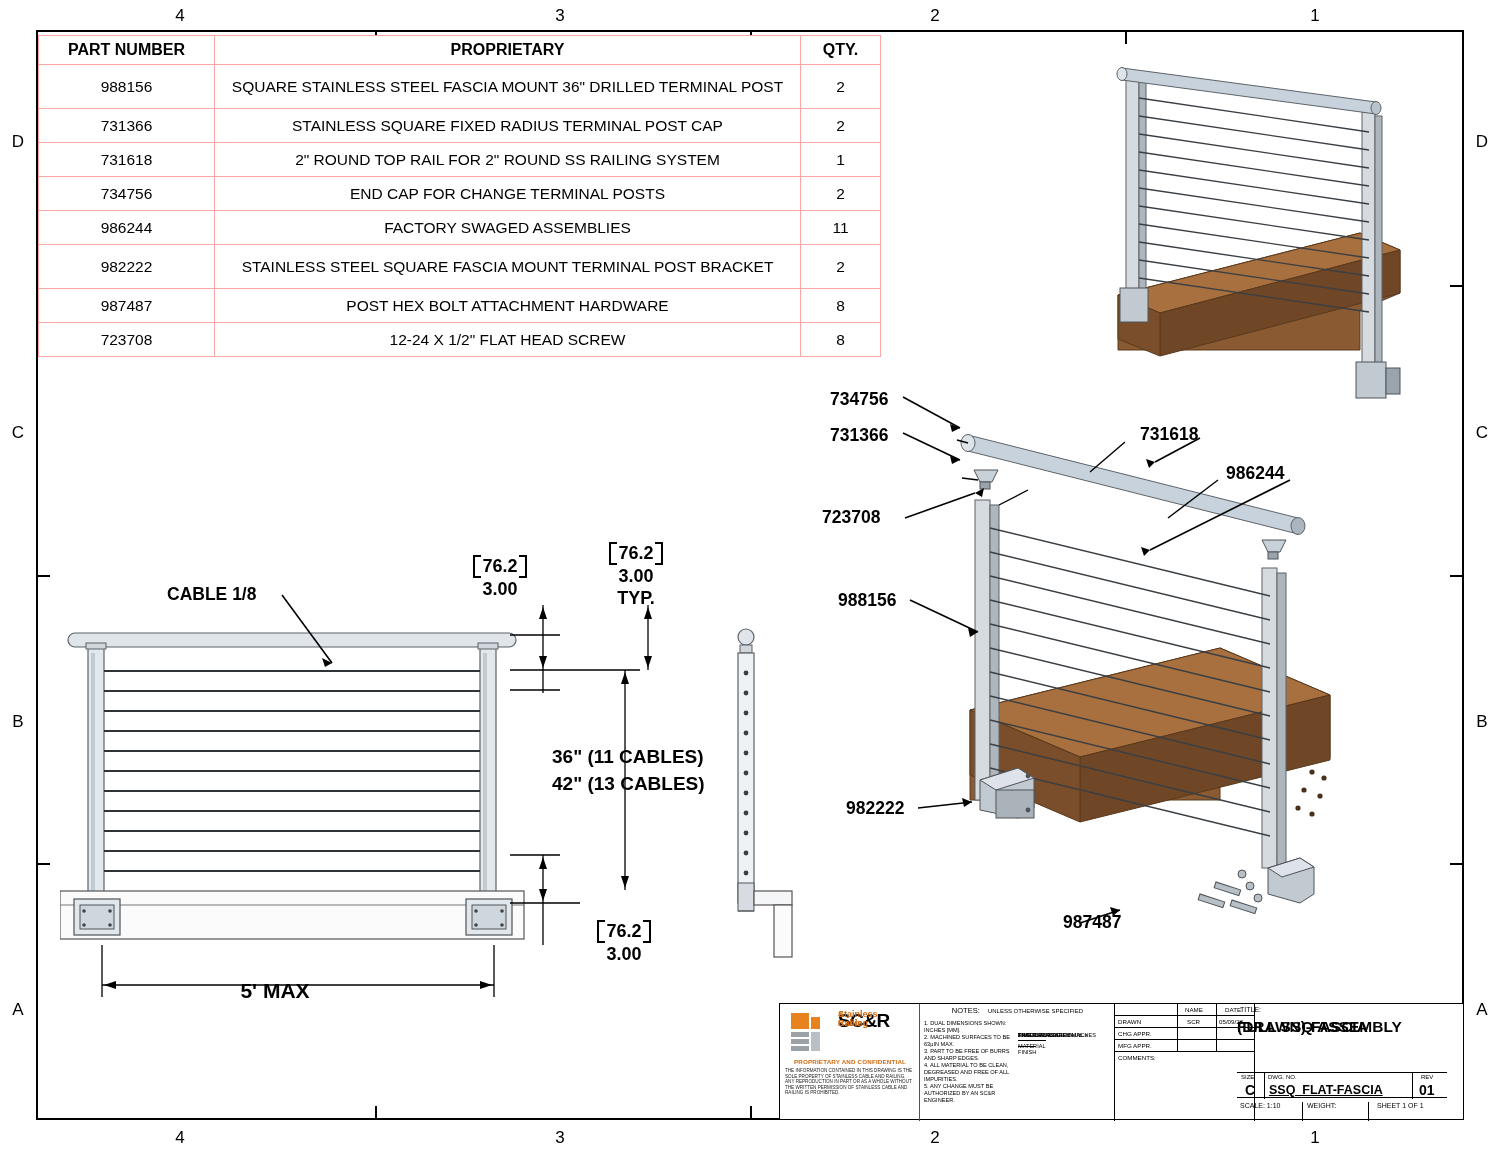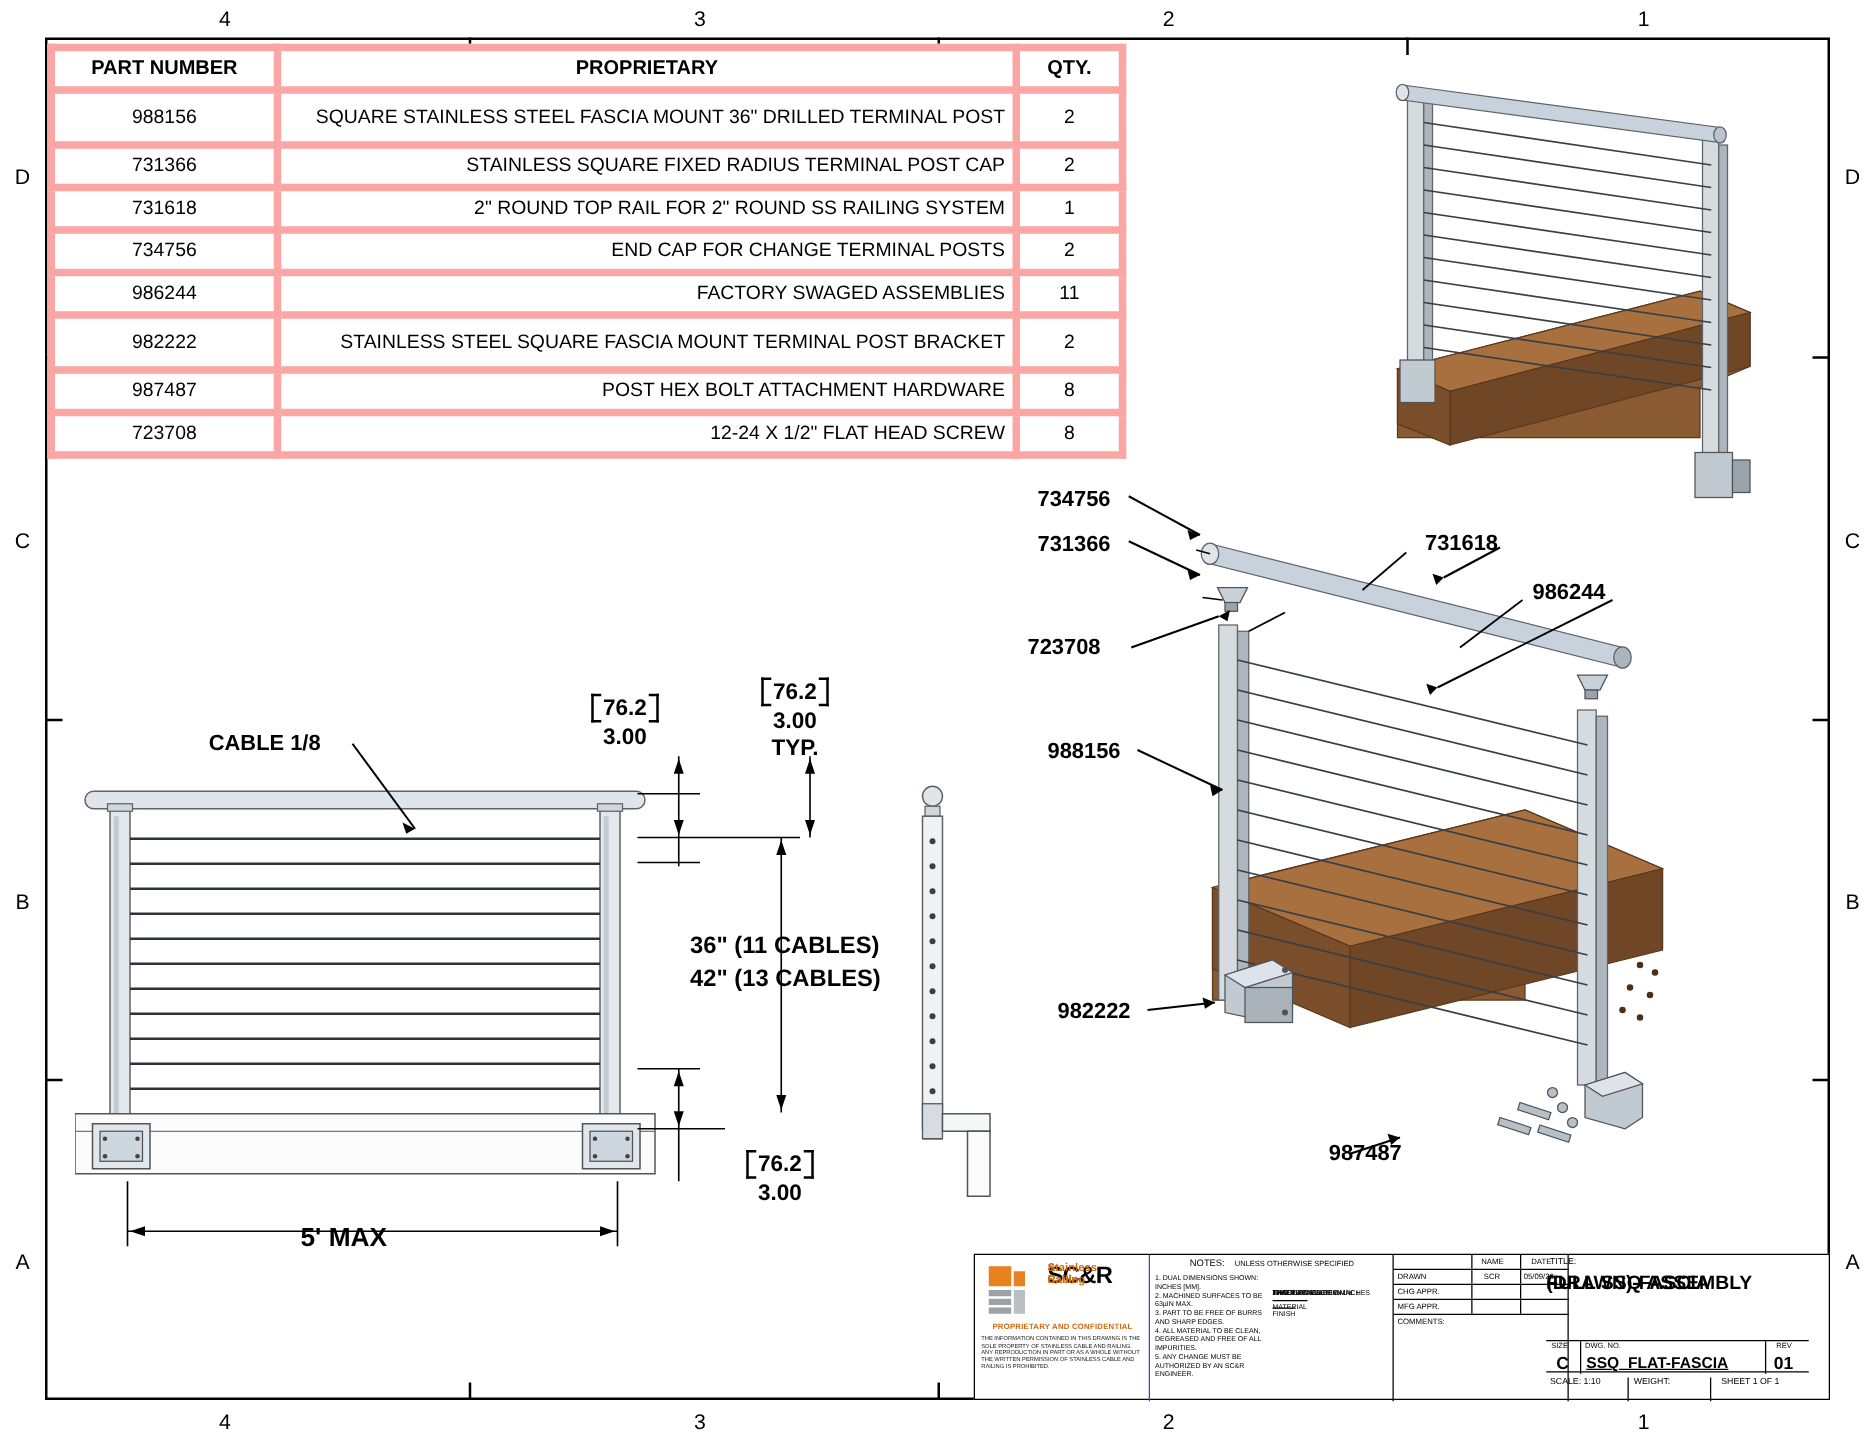--- a/index.html
+++ b/index.html
@@ -5,24 +5,24 @@
   html,body{margin:0;padding:0;background:#ffffff;}
   body{width:1500px;height:1155px;position:relative;font-family:"Liberation Sans",sans-serif;color:#000;overflow:hidden;}
 
   
   .sheet-frame{position:absolute;left:36px;top:30px;width:1428px;height:1090px;border:2px solid #000;box-sizing:border-box;}
   .zone-label{position:absolute;font-size:17px;font-weight:400;color:#000;text-align:center;}
   .tick{position:absolute;background:#000;}
 
   
   .bom{position:absolute;left:38px;top:35px;border-collapse:collapse;font-size:15.5px;background:#fff;}
-  .bom td,.bom th{border:6px solid #fca5a5;padding:3px 6px;vertical-align:middle;}
+  .bom td,.bom th{border:1px solid #fca5a5;padding:3px 6px;vertical-align:middle;}
   .bom th{font-weight:700;text-align:center;font-size:16px;padding:5px 6px;}
   .c-pn{width:163px;text-align:center;}
-  .c-desc{width:573px;text-align:right;}
+  .c-desc{width:573px;text-align:center;}
   .c-qty{width:67px;text-align:center;}
 
   
   .lbl{position:absolute;font-weight:700;font-size:17.5px;white-space:nowrap;}
 
   
   .dim-box{position:absolute;font-weight:700;font-size:18px;text-align:center;line-height:1.25;}
   .brk{display:inline-block;position:relative;padding:0 9px;}
   .brk:before,.brk:after{content:"";position:absolute;top:0;bottom:0;width:6px;border:2px solid #000;}
   .brk:before{left:0;border-right:none;}

